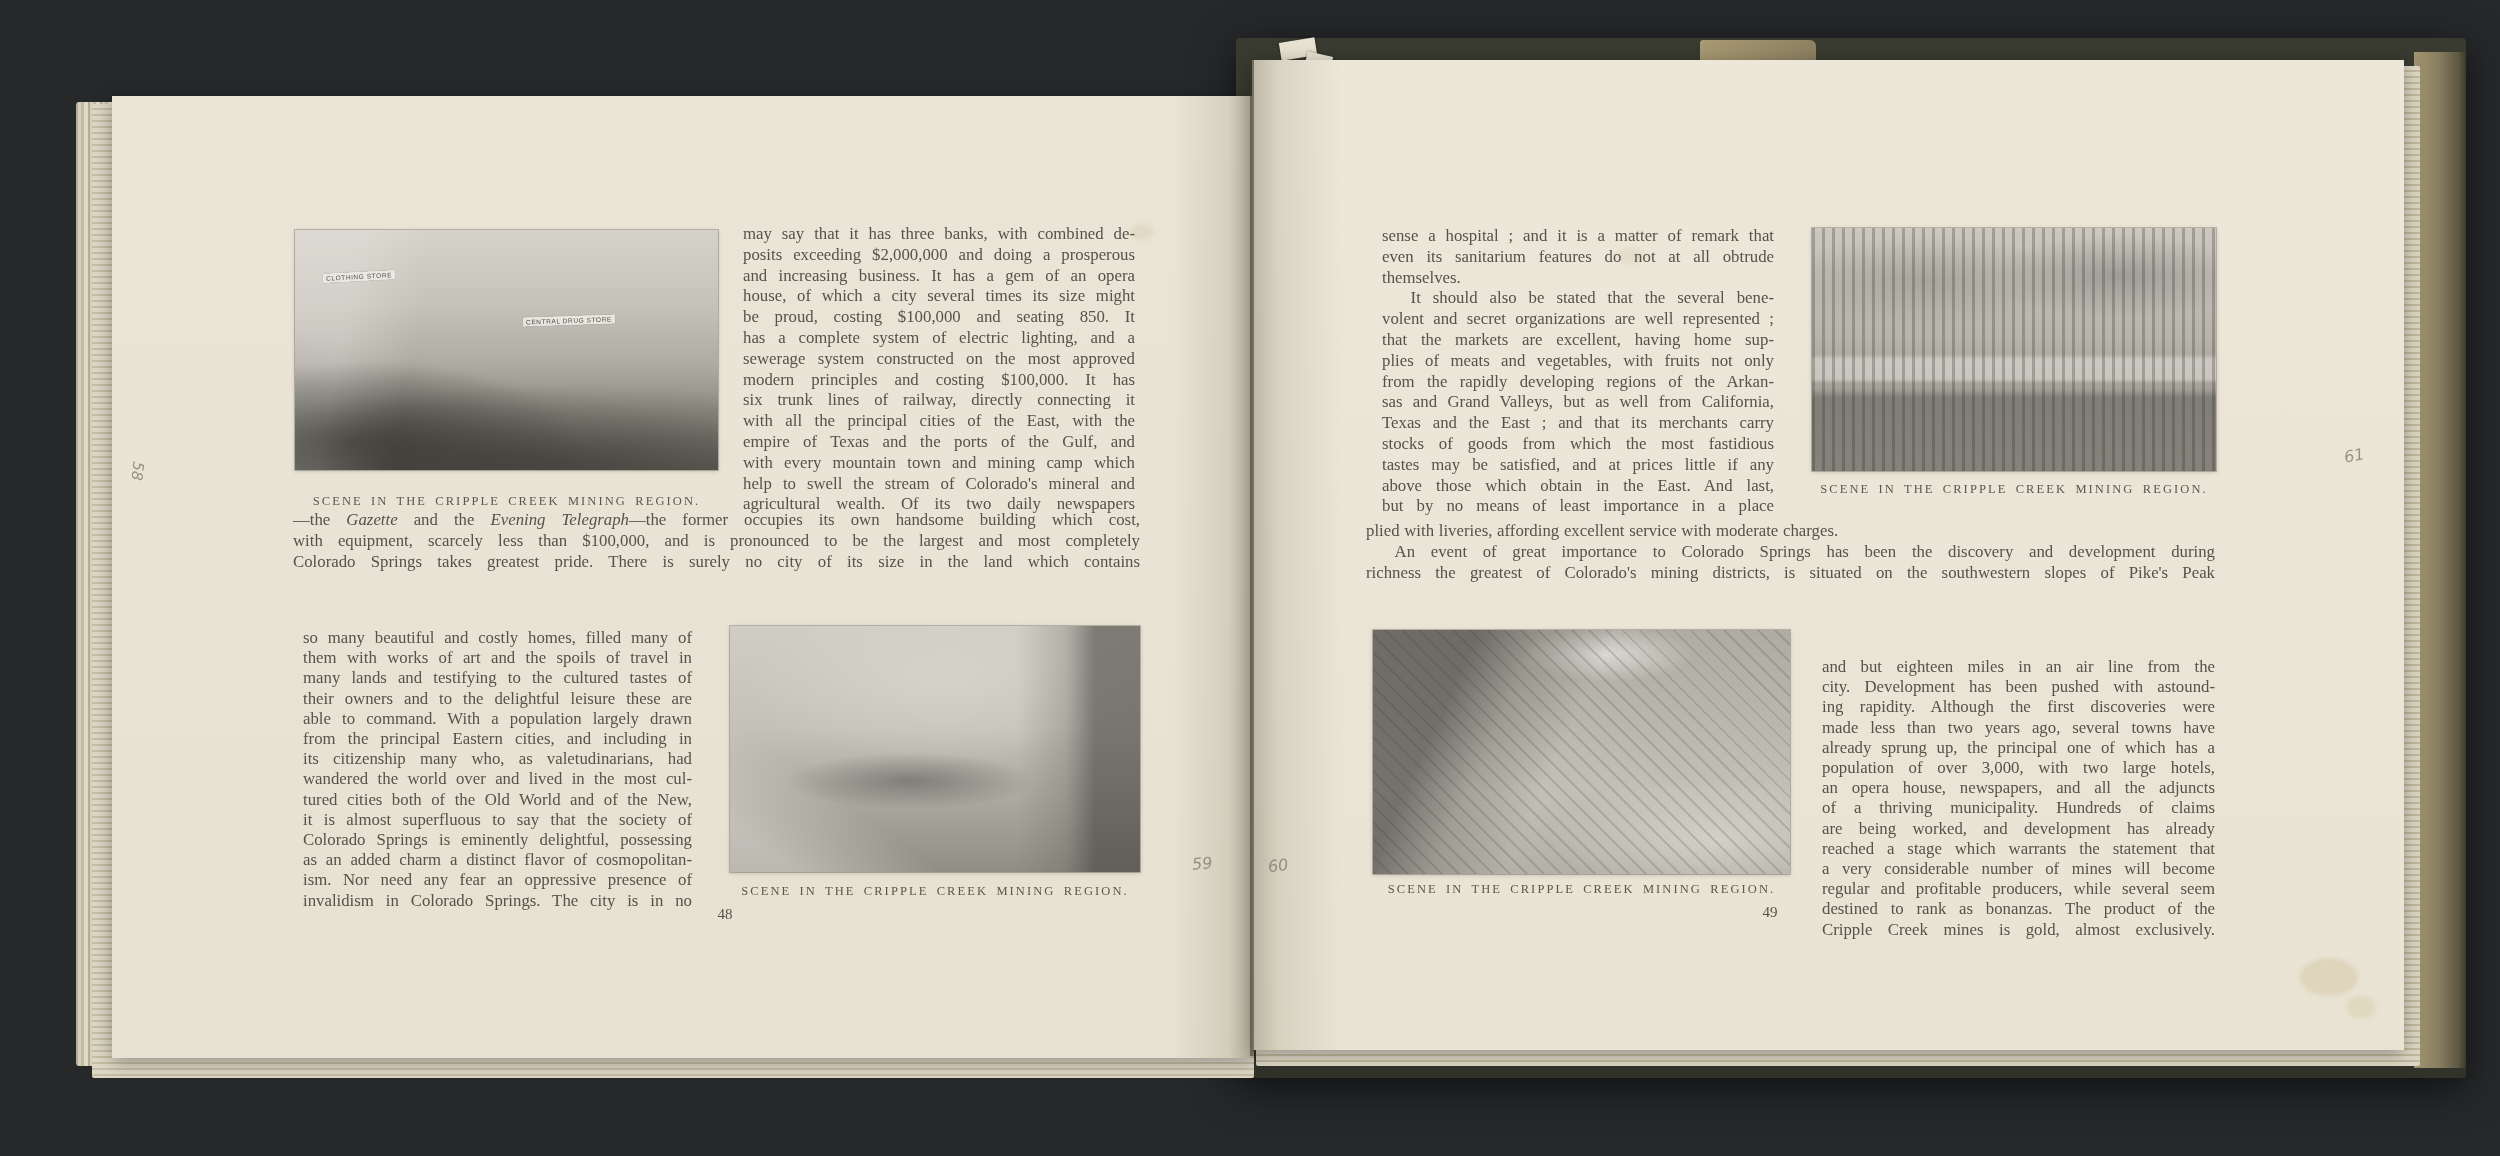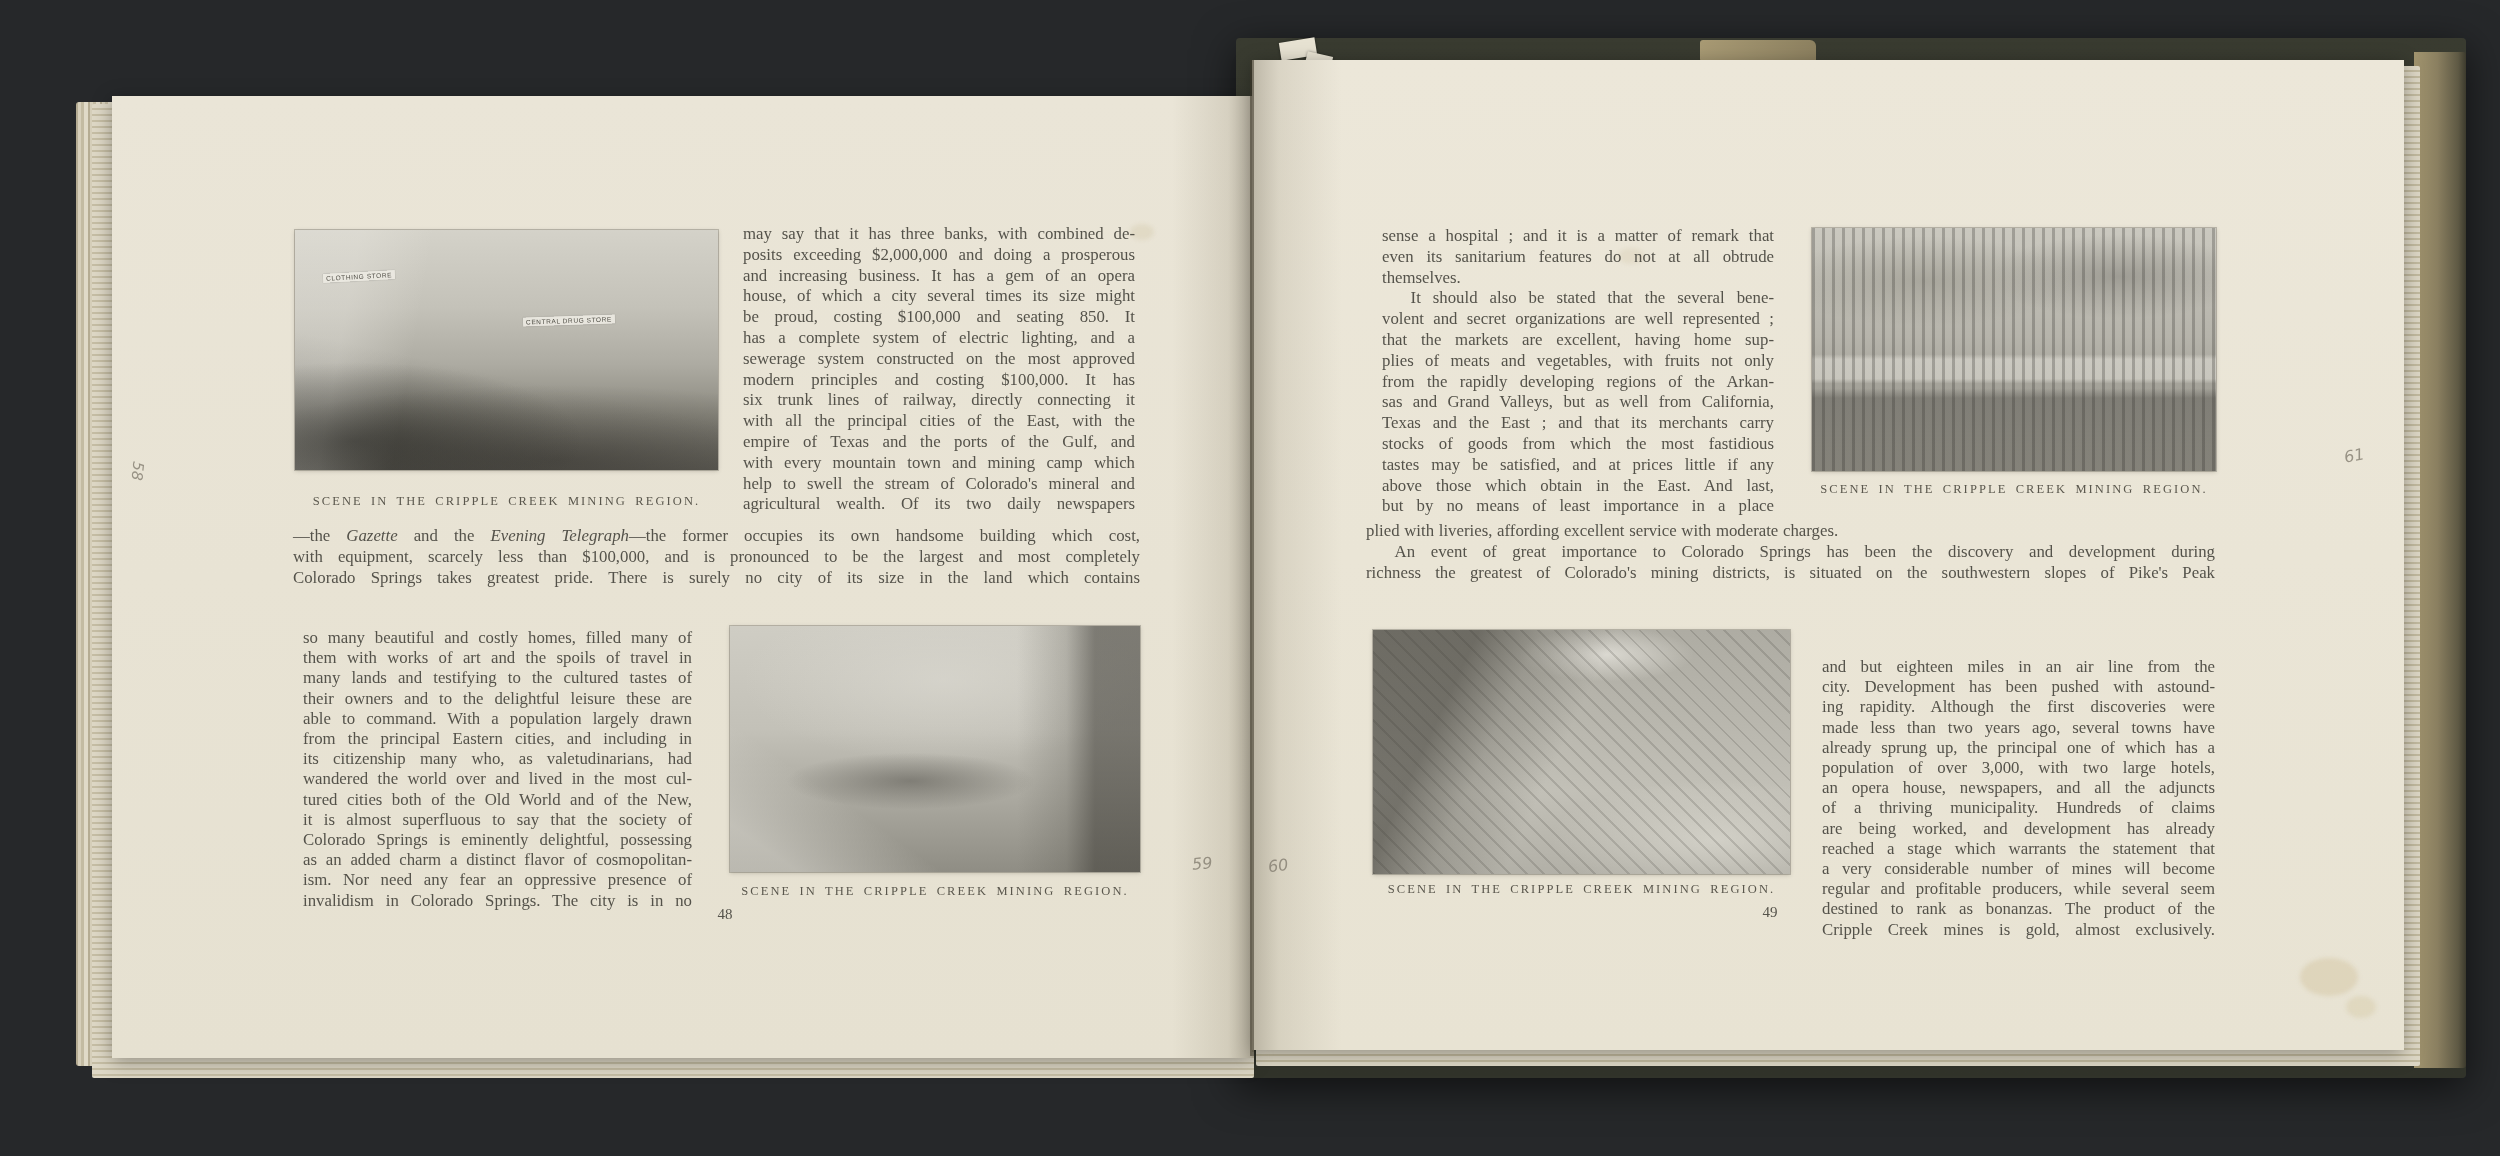--- a/index.html
+++ b/index.html
@@ -98,21 +98,21 @@
         <div class="tline">sewerage system constructed on the most approved</div>
         <div class="tline">modern principles and costing $100,000. It has</div>
         <div class="tline">six trunk lines of railway, directly connecting it</div>
         <div class="tline">with all the principal cities of the East, with the</div>
         <div class="tline">empire of Texas and the ports of the Gulf, and</div>
         <div class="tline">with every mountain town and mining camp which</div>
         <div class="tline">help to swell the stream of Colorado's mineral and</div>
         <div class="tline">agricultural wealth. Of its two daily newspapers</div>
       </div>
 
-    <div class="textcol" style="left:181px;top:429px;width:847px;line-height:21.2px;">
+    <div class="textcol" style="left:181px;top:413px;width:847px;line-height:21.2px;">
       <div class="tline"><span>—the </span><i>Gazette</i><span> and the </span><i>Evening Telegraph</i><span>—the former occupies its own handsome building which cost,</span></div>
       <div>
           <div class="tline">with equipment, scarcely less than $100,000, and is pronounced to be the largest and most completely</div>
           <div class="tline">Colorado Springs takes greatest pride. There is surely no city of its size in the land which contains</div>
         </div>
     </div>
 
     <div class="textcol" style="left:191px;top:532px;width:389px;line-height:20.2px;">
         <div class="tline">so many beautiful and costly homes, filled many of</div>
         <div class="tline">them with works of art and the spoils of travel in</div>

